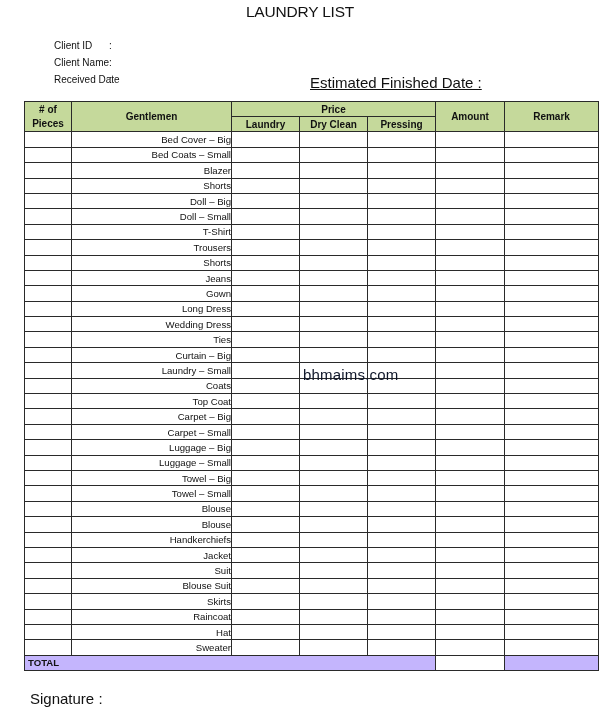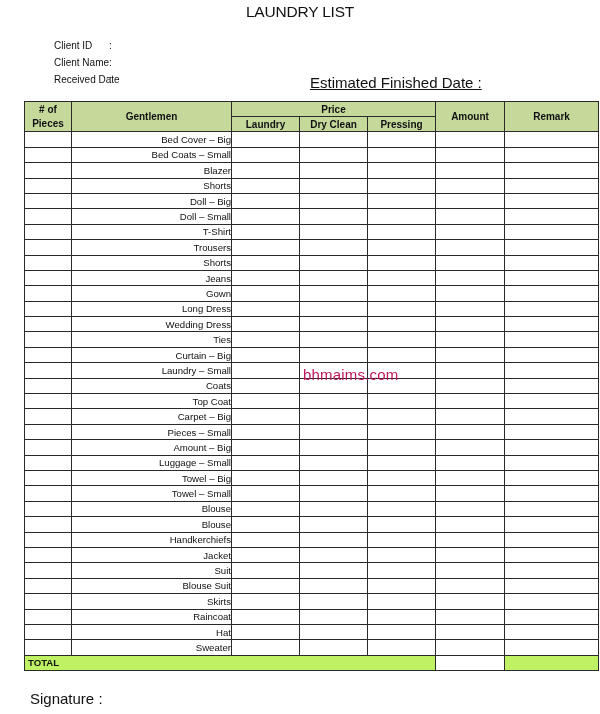--- a/index.html
+++ b/index.html
@@ -27,26 +27,26 @@
       border: 1px solid #2a2a2a;
       padding: 0; height: 14.4px; line-height: 13px;
       overflow: hidden; white-space: nowrap;
     }
     table.grid th {
       background: #c5d99b; font-weight: bold; text-align: center; font-size: 10px;
     }
     table.grid th.sub { height: 14px; text-align: center; }
     table.grid th.tall { line-height: 14px; }
     table.grid td.item { padding-left: 4px; text-align: right; }
-    table.grid tr.total td { background: #bef264; font-weight: bold; }
+    table.grid tr.total td { background: #c4b5fd; font-weight: bold; }
     table.grid tr.total td.white { background: #ffffff; }
     table.grid tr.total td.tlabel { padding-left: 3px; }
 
     .watermark {
-      position: absolute; left: 303px; top: 366px; font-size: 15px; color: #be185d;
+      position: absolute; left: 303px; top: 366px; font-size: 15px; color: #0f172a;
       letter-spacing: 0.2px; pointer-events: none;
     }
     .signature { position: absolute; left: 30px; top: 690px; font-size: 15px; }
   </style>
 </head>
 <body>
 
 <div class="title">LAUNDRY LIST</div>
 
 <div class="info" style="left:30px; top:40px;">
@@ -257,30 +257,30 @@
         <td></td>
         <td class="item">Carpet – Big</td>
         <td></td>
         <td></td>
         <td></td>
         <td></td>
         <td></td>
       </tr>
       <tr>
         <td></td>
-        <td class="item">Pieces – Small</td>
-        <td></td>
-        <td></td>
-        <td></td>
-        <td></td>
-        <td></td>
-      </tr>
-      <tr>
-        <td></td>
-        <td class="item">Amount – Big</td>
+        <td class="item">Carpet – Small</td>
+        <td></td>
+        <td></td>
+        <td></td>
+        <td></td>
+        <td></td>
+      </tr>
+      <tr>
+        <td></td>
+        <td class="item">Luggage – Big</td>
         <td></td>
         <td></td>
         <td></td>
         <td></td>
         <td></td>
       </tr>
       <tr>
         <td></td>
         <td class="item">Luggage – Small</td>
         <td></td>

